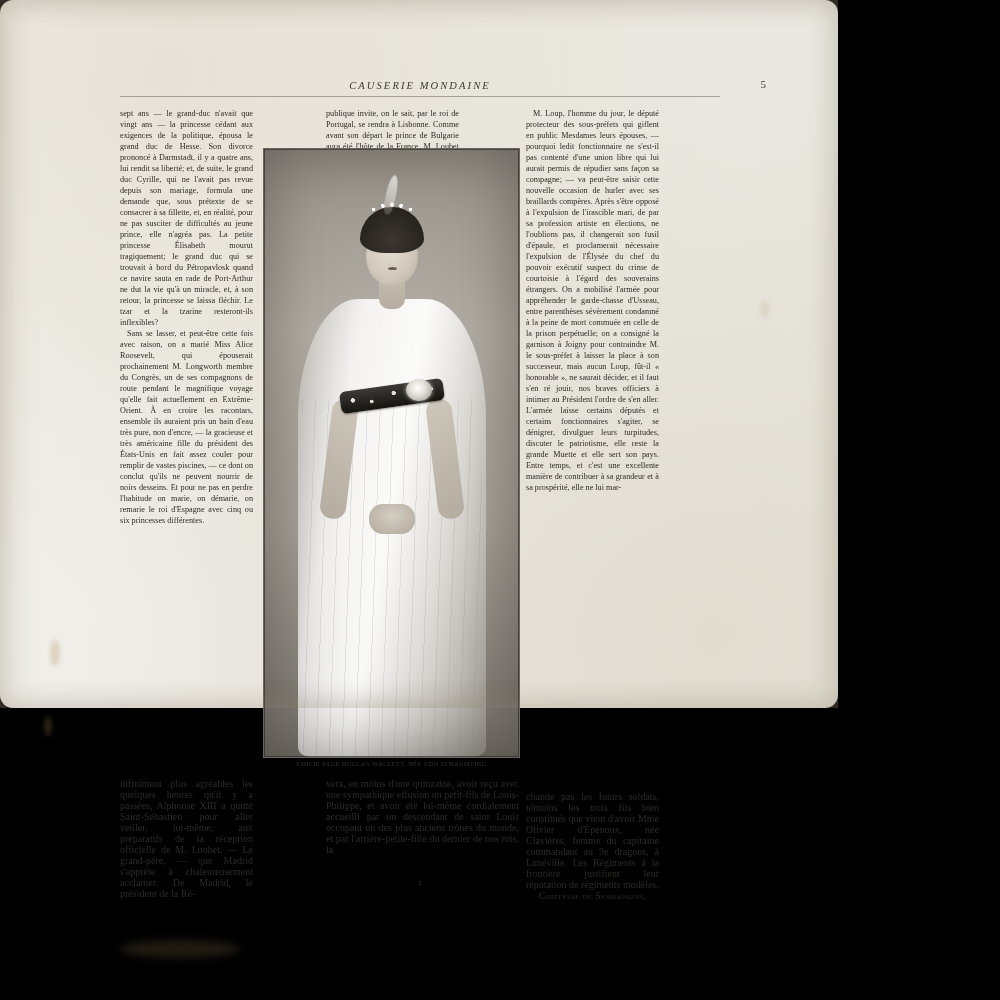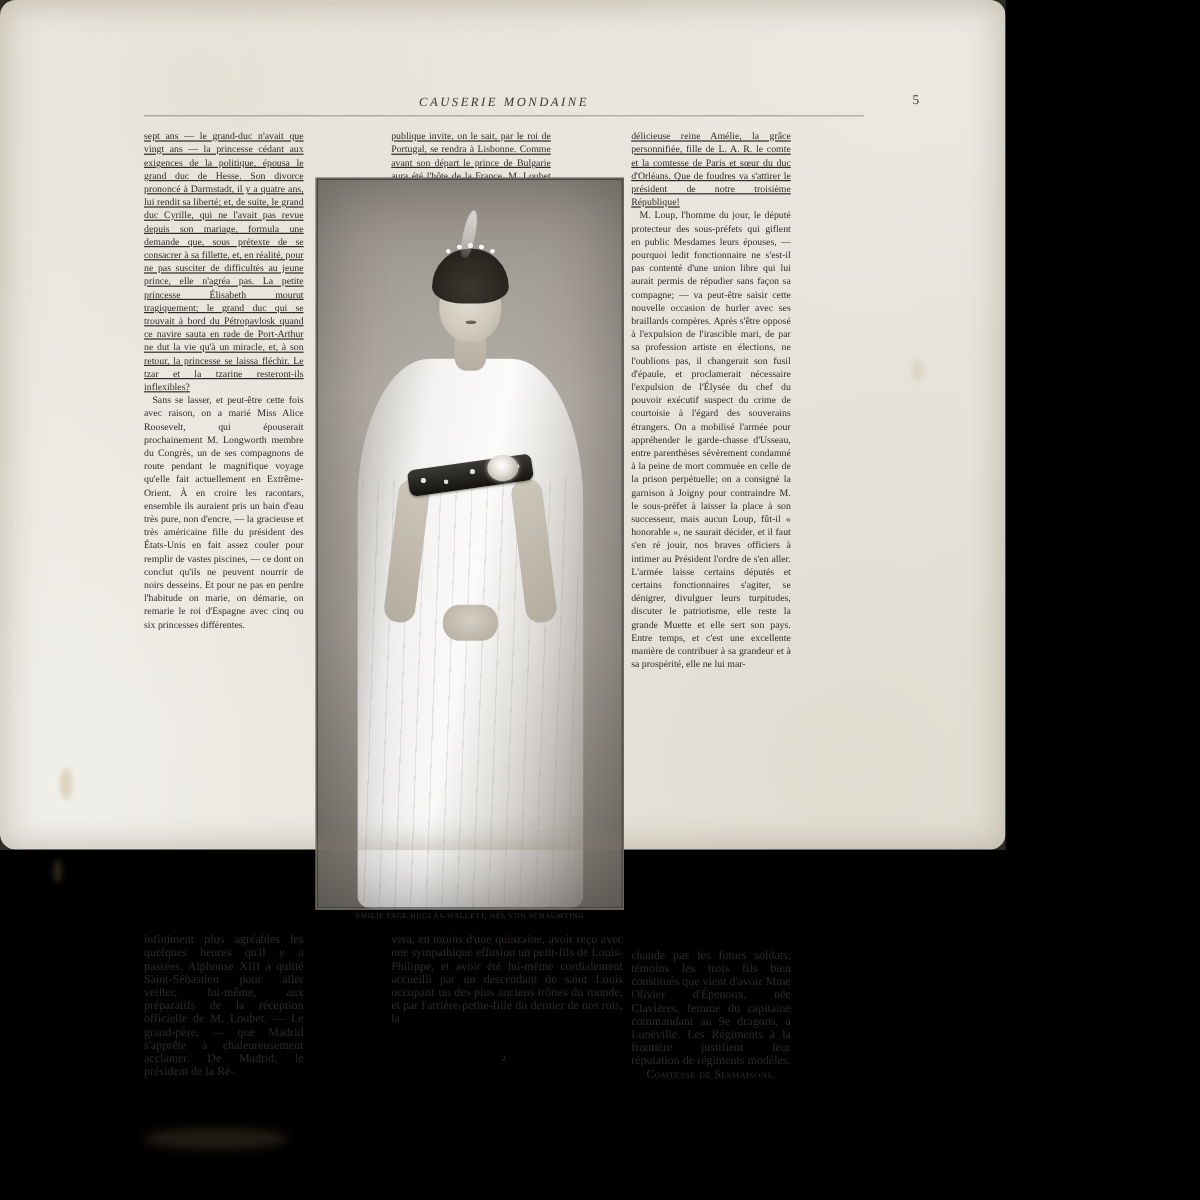--- a/index.html
+++ b/index.html
@@ -89,21 +89,21 @@
     position: absolute;
     top: 72px;
     font-size: 8.2px;
     line-height: 11.0px;
     text-align: justify;
     color: #2d2b26;
     hyphens: auto;
     -webkit-hyphens: auto;
   }
   .col p { margin: 0; text-indent: 7px; }
-  .col p.noind { text-indent: 0; text-decoration: underline; }
+  .col p.noind { text-indent: 0; }
 
   #col1 { left: 62px;  width: 133px; }
   #col2 { left: 268px; width: 133px; }
   #col3 { left: 468px; width: 133px; }
 
   
   #figure {
     position: absolute;
     left: 205px;
     top: 112px;
@@ -344,21 +344,20 @@
     <div class="col" id="col1">
       <p class="noind">sept ans — le grand-duc n'avait que vingt ans — la princesse cédant aux exigences de la politique, épousa le grand duc de Hesse. Son divorce prononcé à Darmstadt, il y a quatre ans, lui rendit sa liberté; et, de suite, le grand duc Cyrille, qui ne l'avait pas revue depuis son mariage, formula une demande que, sous prétexte de se consacrer à sa fillette, et, en réalité, pour ne pas susciter de difficultés au jeune prince, elle n'agréa pas. La petite princesse Élisabeth mourut tragiquement; le grand duc qui se trouvait à bord du Pétropavlosk quand ce navire sauta en rade de Port-Arthur ne dut la vie qu'à un miracle, et, à son retour, la princesse se laissa fléchir. Le tzar et la tzarine resteront-ils inflexibles?</p>
       <p>Sans se lasser, et peut-être cette fois avec raison, on a marié Miss Alice Roosevelt, qui épouserait prochainement M. Longworth membre du Congrès, un de ses compagnons de route pendant le magnifique voyage qu'elle fait actuellement en Extrême-Orient. À en croire les racontars, ensemble ils auraient pris un bain d'eau très pure, non d'encre, — la gracieuse et très américaine fille du président des États-Unis en fait assez couler pour remplir de vastes piscines, — ce dont on conclut qu'ils ne peuvent nourrir de noirs desseins. Et pour ne pas en perdre l'habitude on marie, on démarie, on remarie le roi d'Espagne avec cinq ou six princesses différentes.</p>
     </div>
 
     <div class="col" id="col2">
       <p class="noind">publique invite, on le sait, par le roi de Portugal, se rendra à Lisbonne. Comme avant son départ le prince de Bulgarie aura été l'hôte de la France, M. Loubet se trou-</p>
     </div>
 
     <div class="col" id="col3">
-      <p class="noind">délicieuse reine Amélie, la grâce personnifiée, fille de L. A. R. le comte et la comtesse de Paris et sœur du duc d'Orléans. Que de foudres va s'attirer le président de notre troisième République!</p>
       <p>M. Loup, l'homme du jour, le député protecteur des sous-préfets qui giflent en public Mesdames leurs épouses, — pourquoi ledit fonctionnaire ne s'est-il pas contenté d'une union libre qui lui aurait permis de répudier sans façon sa compagne; — va peut-être saisir cette nouvelle occasion de hurler avec ses braillards compères. Après s'être opposé à l'expulsion de l'irascible mari, de par sa profession artiste en élections, ne l'oublions pas, il changerait son fusil d'épaule, et proclamerait nécessaire l'expulsion de l'Élysée du chef du pouvoir exécutif suspect du crime de courtoisie à l'égard des souverains étrangers. On a mobilisé l'armée pour appréhender le garde-chasse d'Usseau, entre parenthèses sévèrement condamné à la peine de mort commuée en celle de la prison perpétuelle; on a consigné la garnison à Joigny pour contraindre M. le sous-préfet à laisser la place à son successeur, mais aucun Loup, fût-il « honorable », ne saurait décider, et il faut s'en ré jouir, nos braves officiers à intimer au Président l'ordre de s'en aller. L'armée laisse certains députés et certains fonctionnaires s'agiter, se dénigrer, divulguer leurs turpitudes, discuter le patriotisme, elle reste la grande Muette et elle sert son pays. Entre temps, et c'est une excellente manière de contribuer à sa grandeur et à sa prospérité, elle ne lui mar-</p>
     </div>
 
     <div id="figure">
       <div class="plate">
         <div class="bg-wall"></div>
         <div class="dress"></div>
         <div class="dress-folds"></div>
         <div class="arm-l"></div>
         <div class="arm-r"></div>

